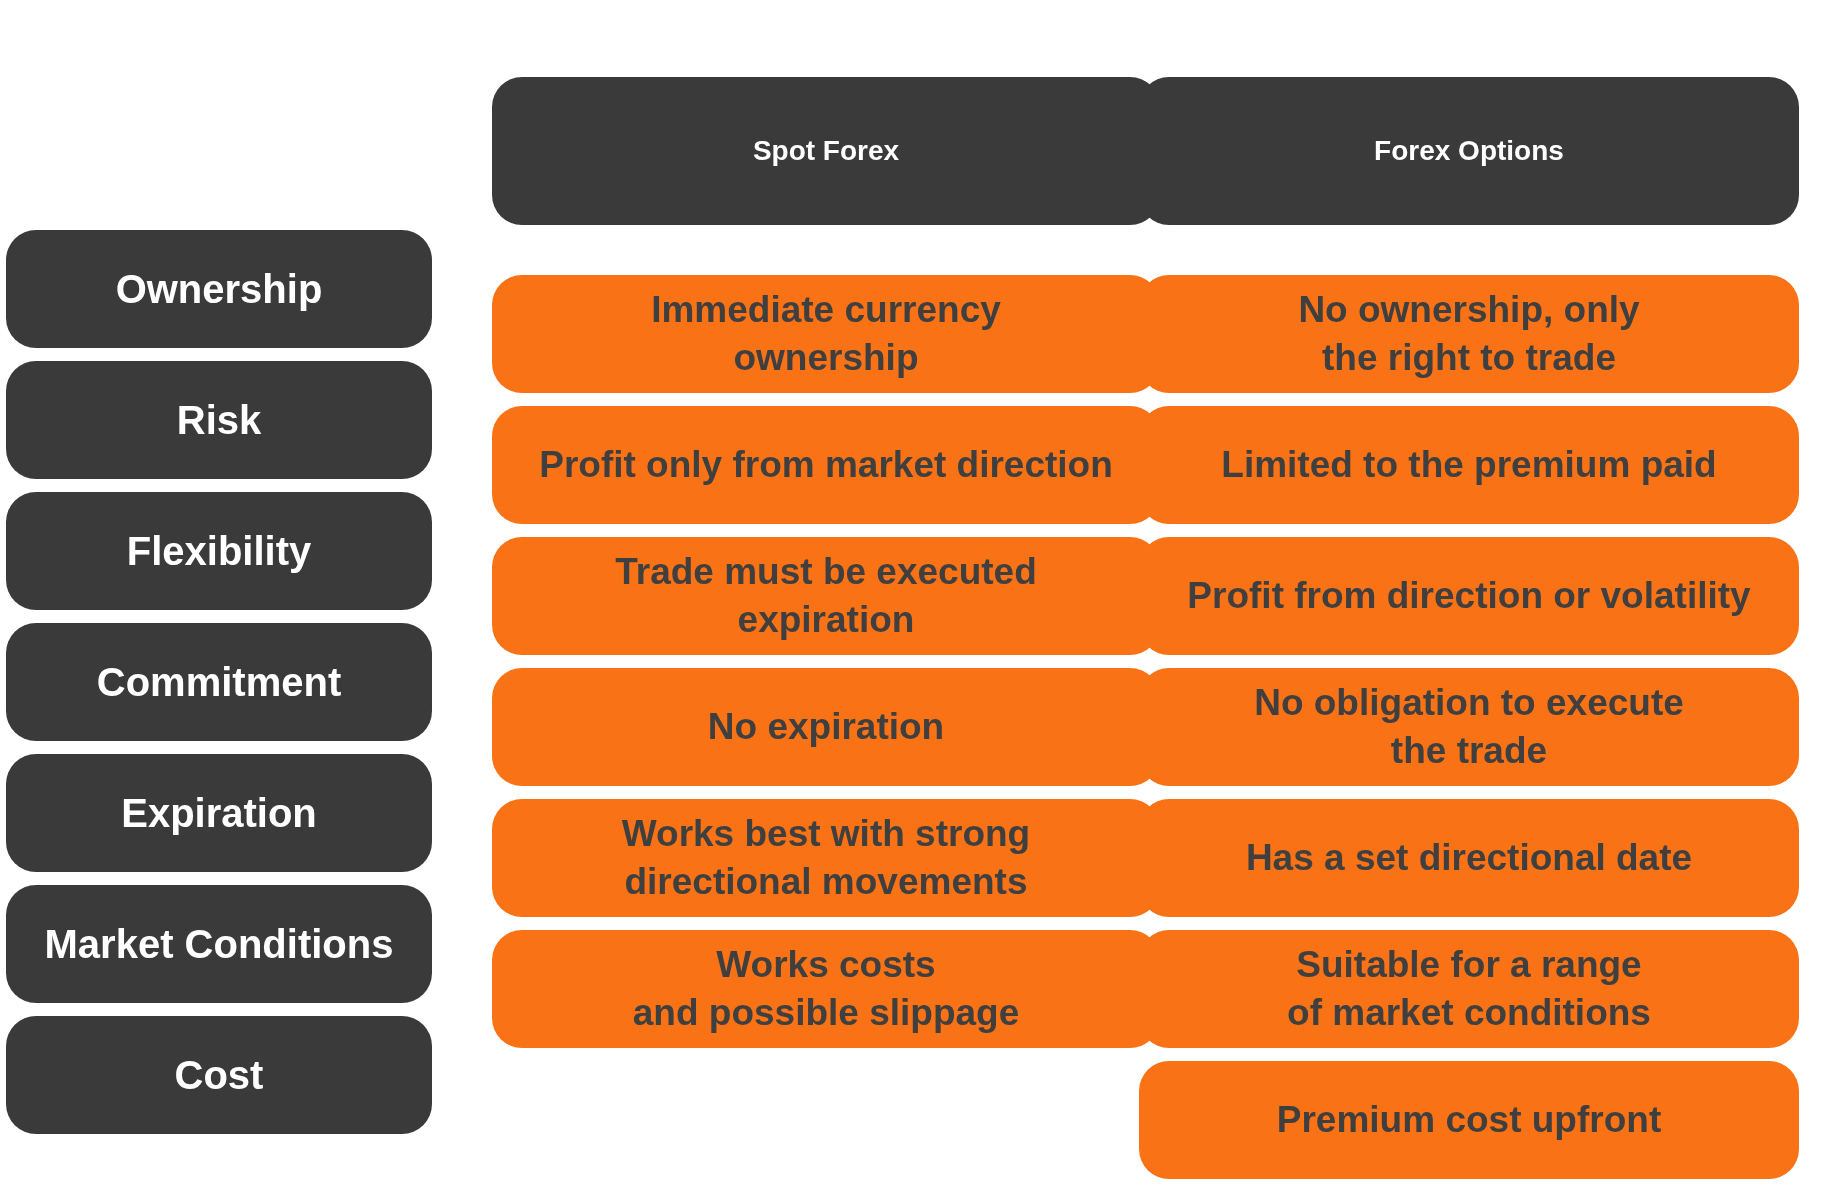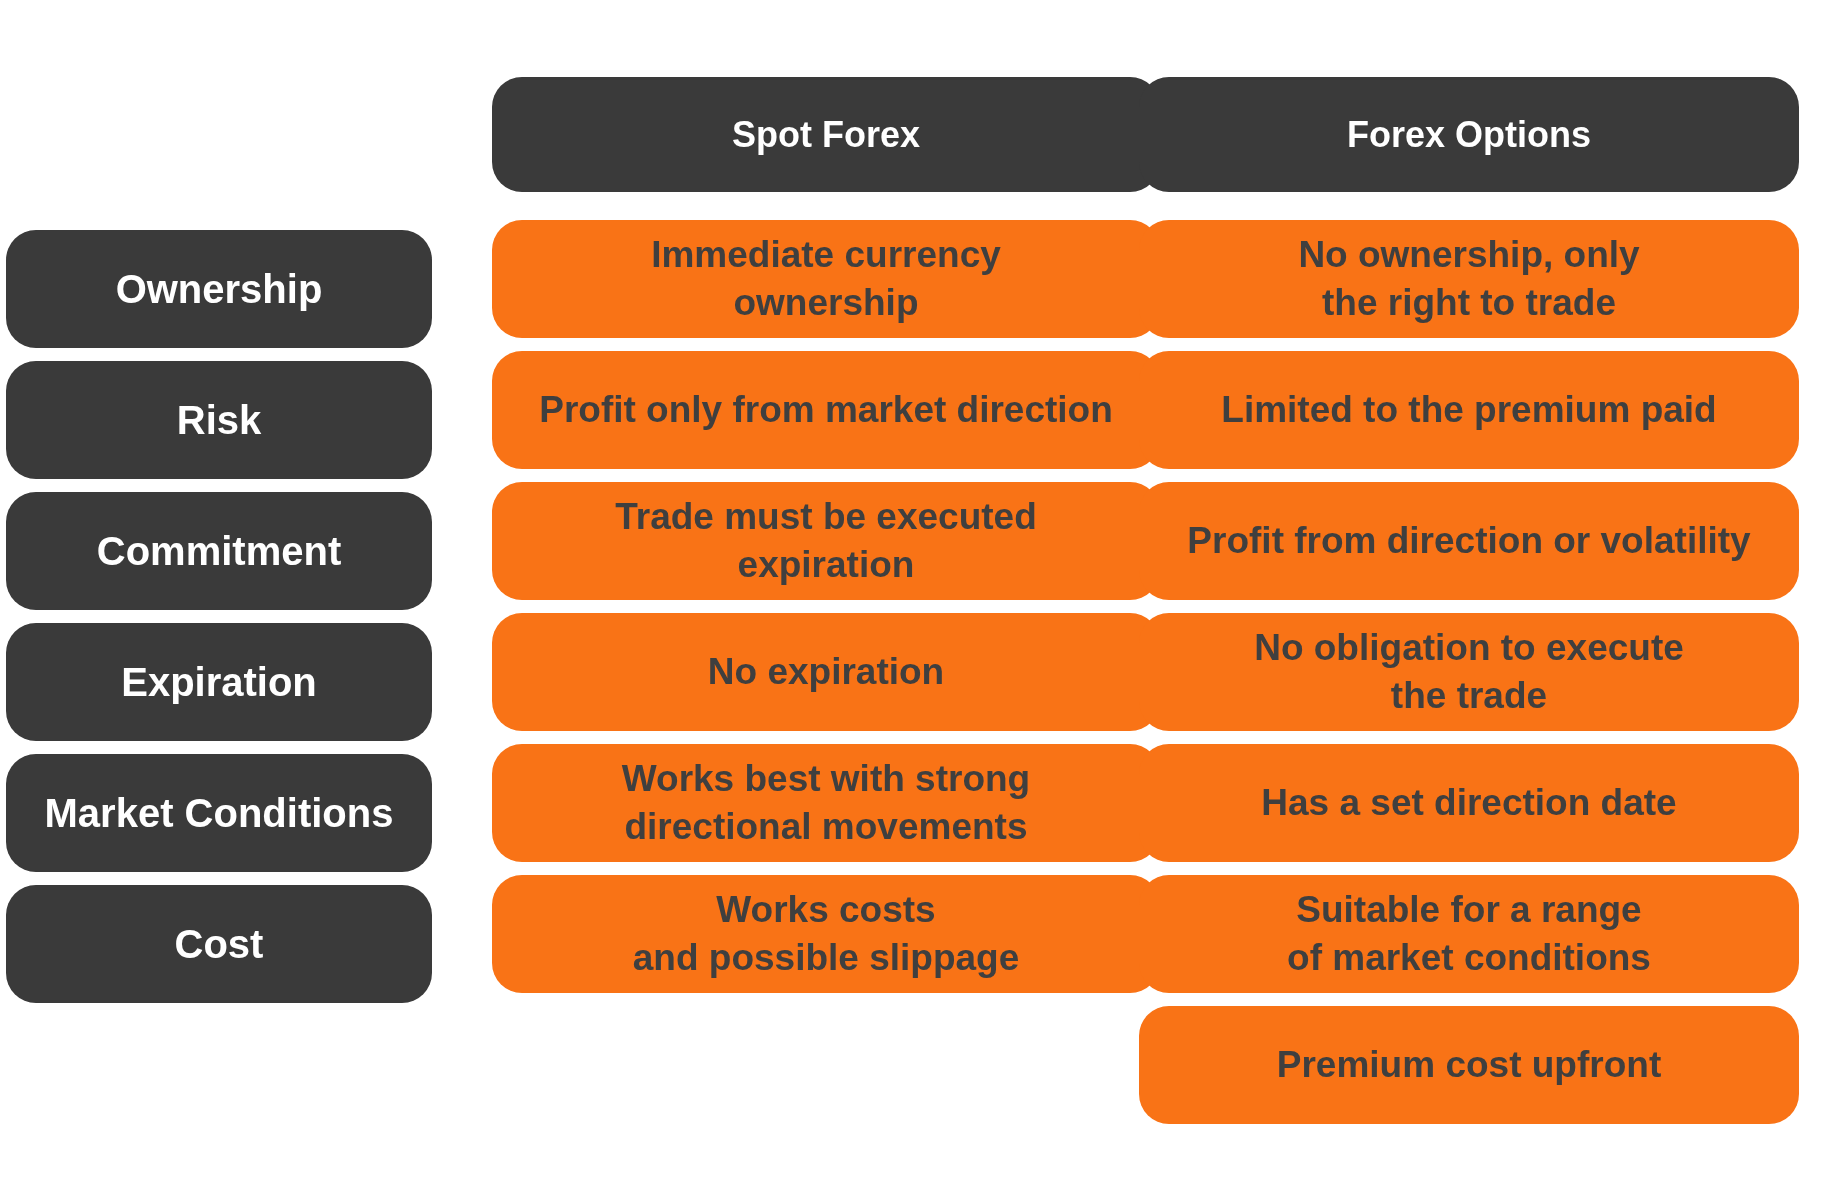--- a/index.html
+++ b/index.html
@@ -37,23 +37,23 @@
   }
   .pill.dark {
     background: #3a3a3a;
     color: #ffffff;
   }
   .pill.light {
     background: #f97316;
     color: #3f3f3f;
   }
   .header-pill {
-    height: 115px;
-    margin-bottom: 15px; 
-    font-size: 36px;
+    height: 148px;
+    margin-bottom: 37px; 
+    font-size: 28px;
     white-space: nowrap;
   }
   .label-pill {
     height: 118px;
     font-size: 40px;
     white-space: nowrap;
   }
   .body-cell {
     height: 118px;
     font-size: 37px;
@@ -62,20 +62,21 @@
   }
 </style>
 </head>
 <body>
 
 <div class="canvas">
 
   <div class="col col-labels">
     <div class="pill dark label-pill">Ownership</div>
     <div class="pill dark label-pill">Risk</div>
+    <div class="pill dark label-pill">Flexibility</div>
     <div class="pill dark label-pill">Commitment</div>
     <div class="pill dark label-pill">Expiration</div>
     <div class="pill dark label-pill">Market Conditions</div>
     <div class="pill dark label-pill">Cost</div>
   </div>
 
   <div class="col col-spot">
     <div class="pill dark header-pill">Spot Forex</div>
     <div class="pill light body-cell">Immediate currency
 ownership</div>
@@ -90,19 +91,19 @@
   </div>
 
   <div class="col col-options">
     <div class="pill dark header-pill">Forex Options</div>
     <div class="pill light body-cell">No ownership, only
 the right to trade</div>
     <div class="pill light body-cell">Limited to the premium paid</div>
     <div class="pill light body-cell">Profit from direction or volatility</div>
     <div class="pill light body-cell">No obligation to execute
 the trade</div>
-    <div class="pill light body-cell">Has a set direction date</div>
+    <div class="pill light body-cell">Has a set directional date</div>
     <div class="pill light body-cell">Suitable for a range
 of market conditions</div>
     <div class="pill light body-cell">Premium cost upfront</div>
   </div>
 
 </div>
 
 </body></html>

